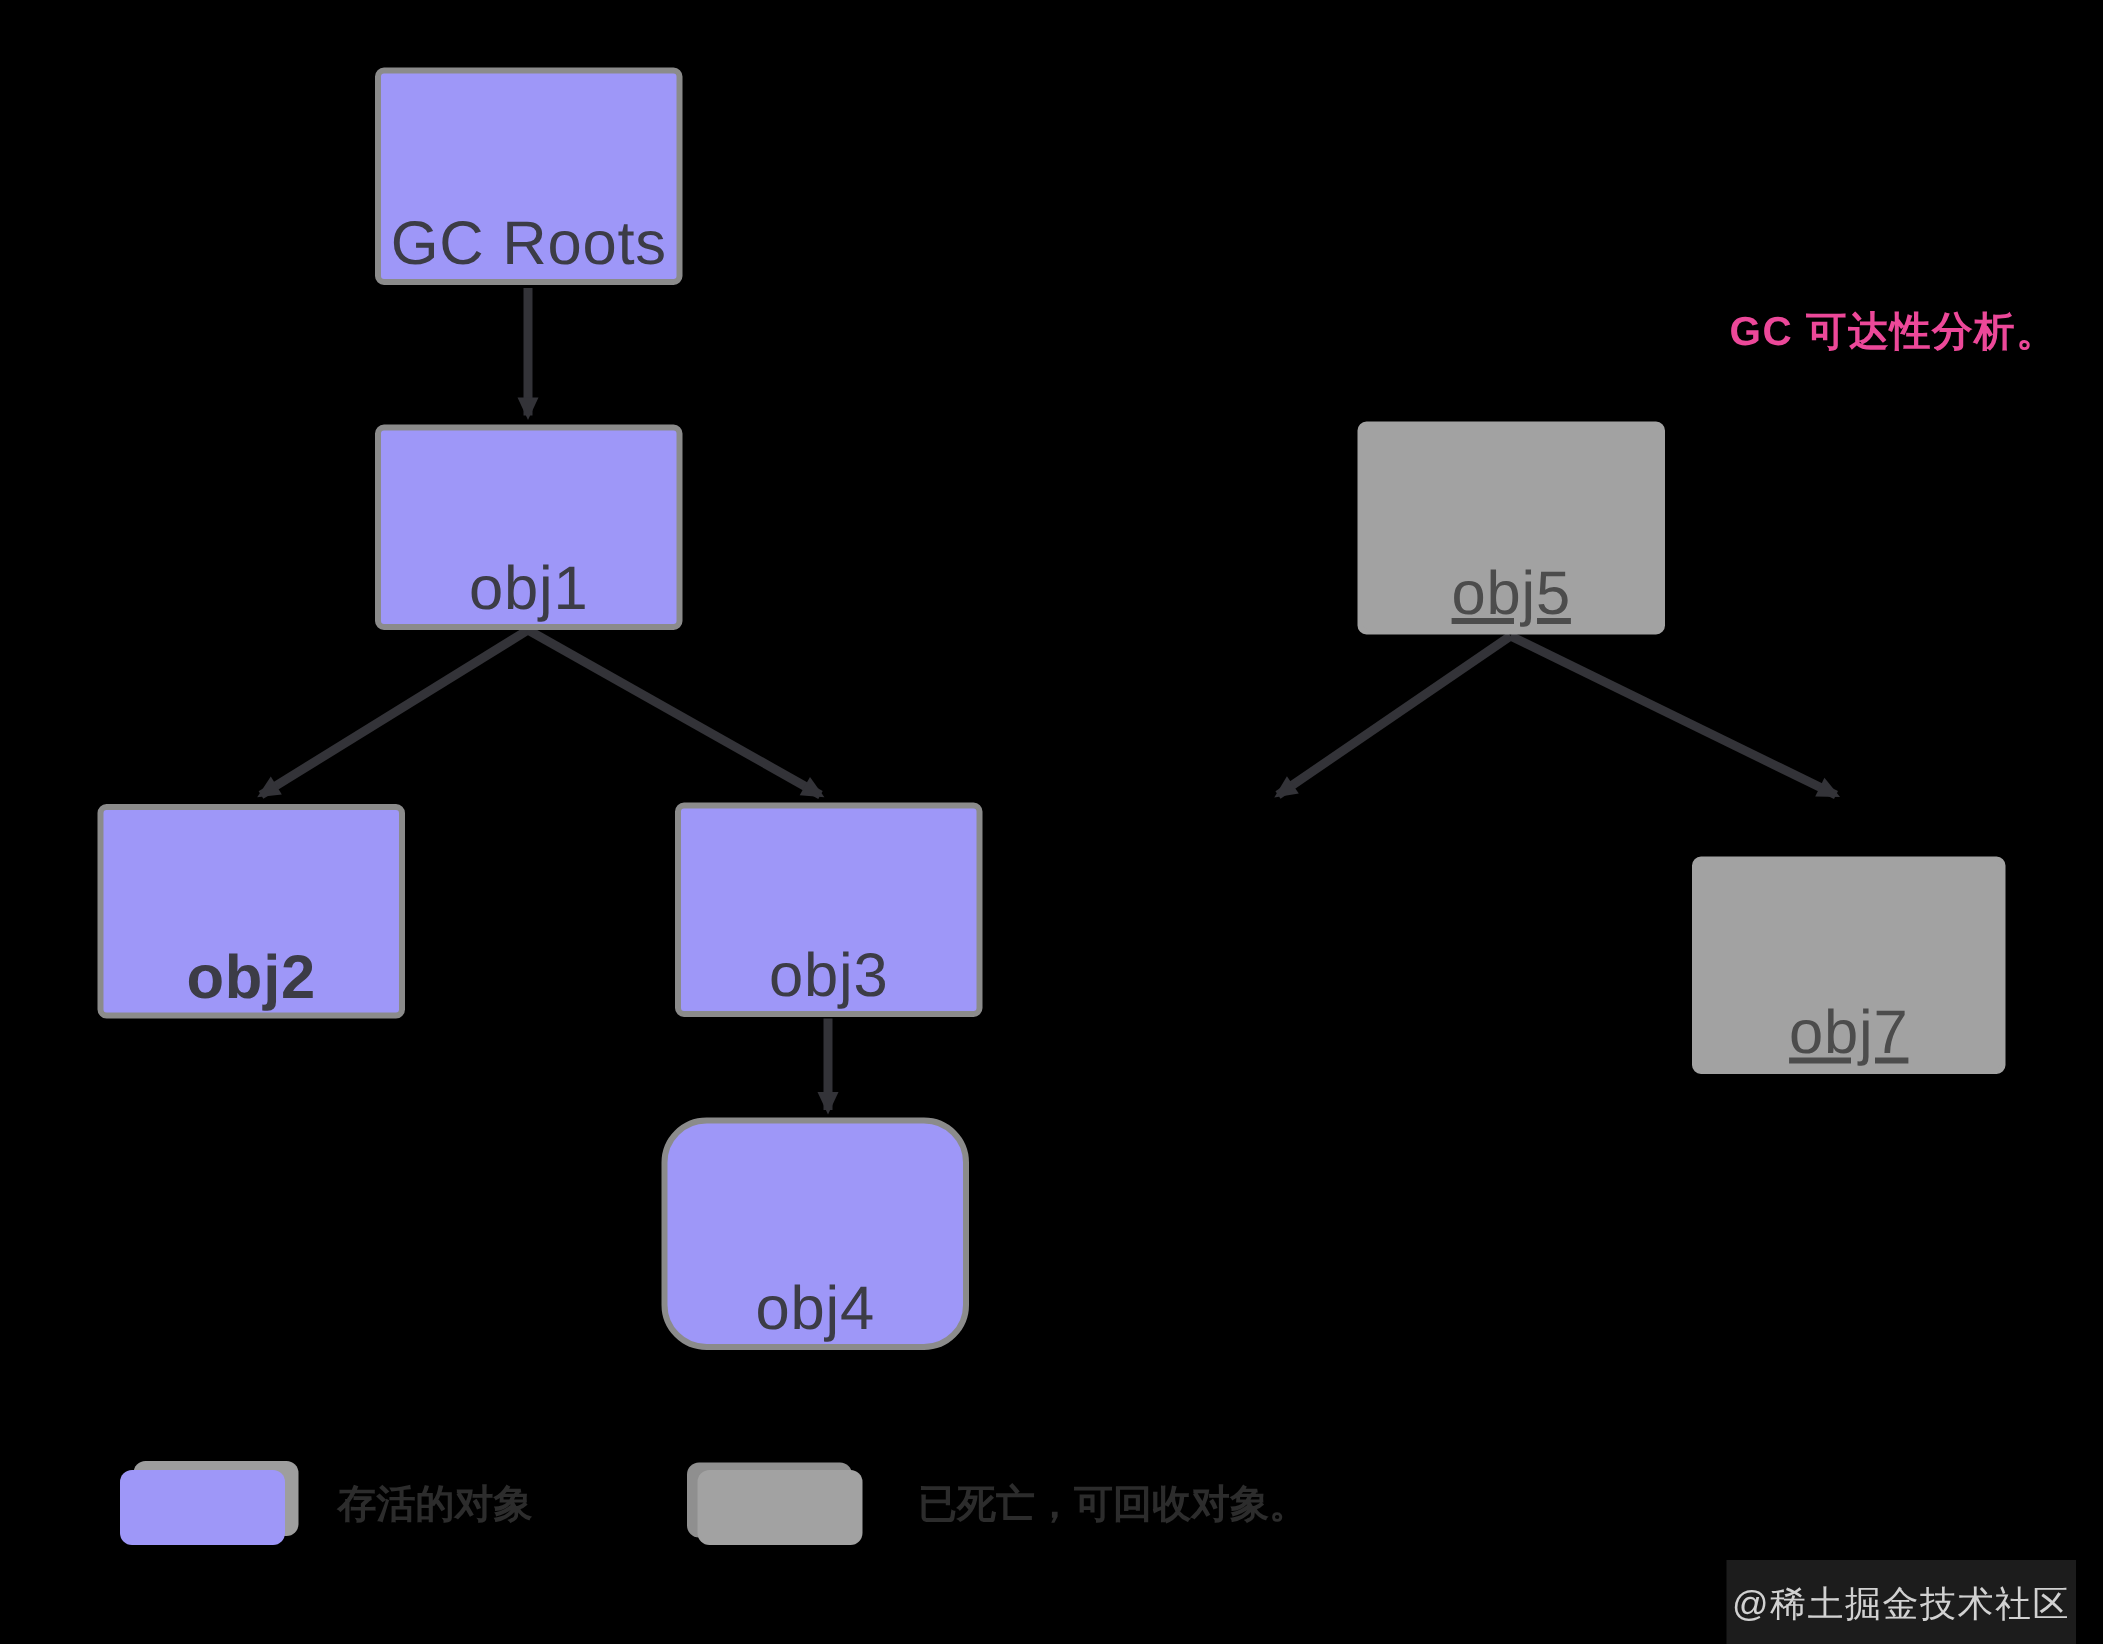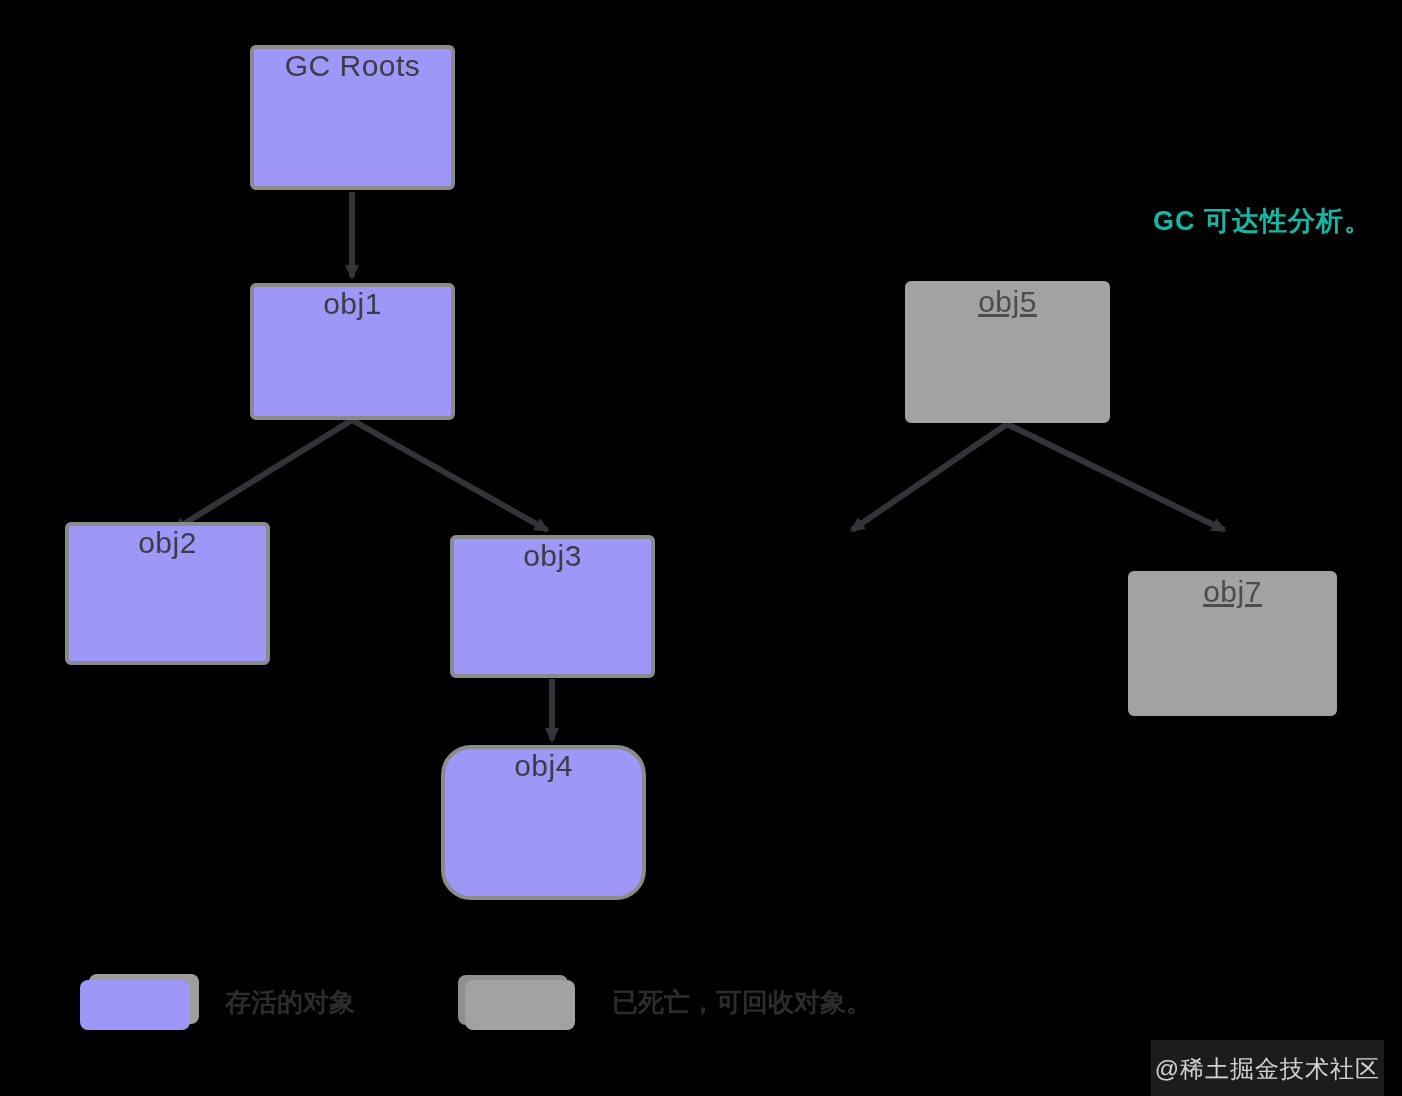--- a/index.html
+++ b/index.html
@@ -6,52 +6,52 @@
   #canvas {
     position:relative;
     width:1402px; height:1096px;
     background:#000000;
     overflow:hidden;
     font-family:"Liberation Sans", sans-serif;
   }
   #edge-layer { position:absolute; left:0; top:0; z-index:1; }
   .node {
     position:absolute; z-index:2;
-    display:flex; align-items:flex-start; justify-content:center;
+    display:flex; align-items:flex-end; justify-content:center;
     box-sizing:border-box;
-    font-size:30px;
+    font-size:41px;
     border-radius:6px;
     letter-spacing:0.5px;
   }
   .node.live {
     background:#9e97f8;
     border:4px solid #8b8b8b;
     color:#3c3c46;
   }
   .node.dead {
     background:#a2a2a2;
     border:4px solid #a2a2a2;
     color:#4c4c4c;
     text-decoration:underline;
   }
   
   #n-gcroots { left:250px; top:45px;  width:205px; height:145px; }
   #n-obj1    { left:250px; top:283px; width:205px; height:137px; }
   #n-obj5    { left:905px; top:281px; width:205px; height:142px; }
-  #n-obj2    { left:65px;  top:522px; width:205px; height:143px; }
+  #n-obj2    { left:65px;  top:536px; width:205px; height:143px;font-weight:bold; }
   #n-obj3    { left:450px; top:535px; width:205px; height:143px; }
   #n-obj6    { left:745px; top:535px; width:205px; height:143px; }
   #n-obj7    { left:1128px;top:535px; width:209px; height:145px;margin-top:36px; }
   #n-obj4    { left:441px; top:745px; width:205px; height:155px;border-radius:30px; }
 
   .caption {
     position:absolute; z-index:2;
     left:1153px; top:203px;
     font-size:27px; font-weight:700;
-    color:#14b8a6;
+    color:#ec4899;
     letter-spacing:1px;
     white-space:nowrap;
   }
   .legend {
     position:absolute; z-index:2;
     left:0; top:975px; width:1402px; height:60px;
   }
   .legend-swatch {
     position:absolute; box-sizing:border-box;
     width:110px; height:50px; top:5px;

